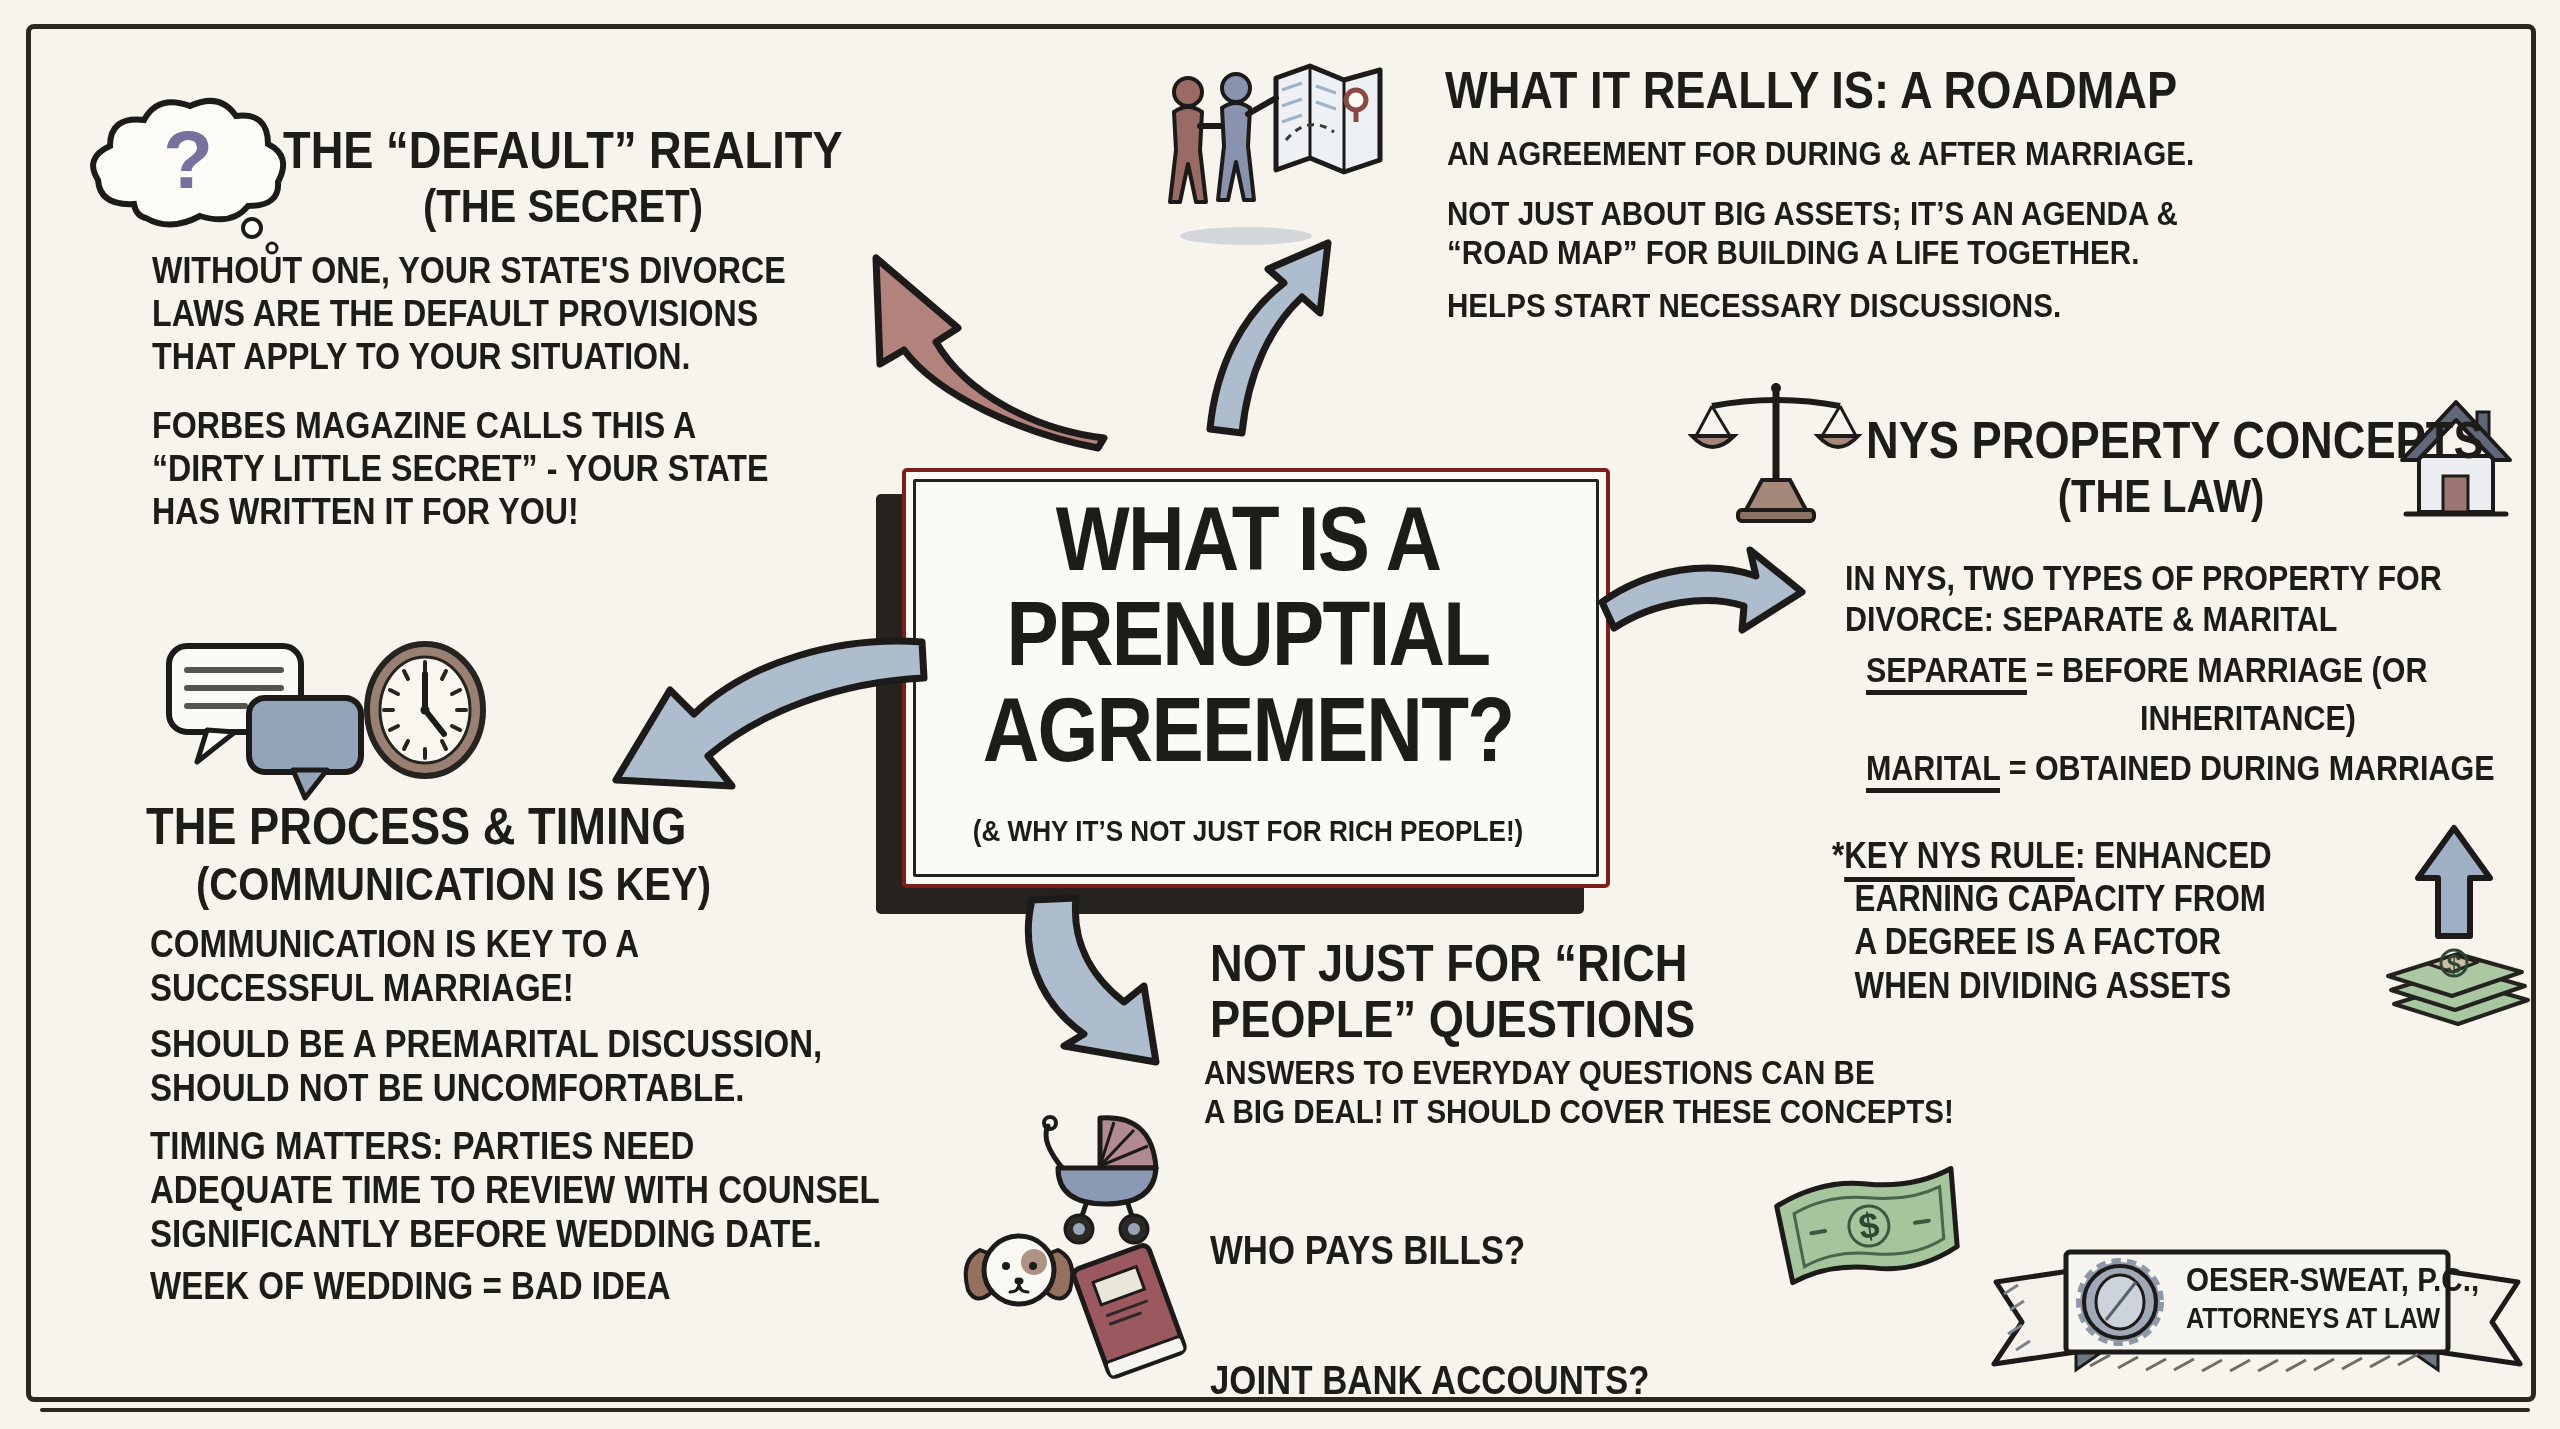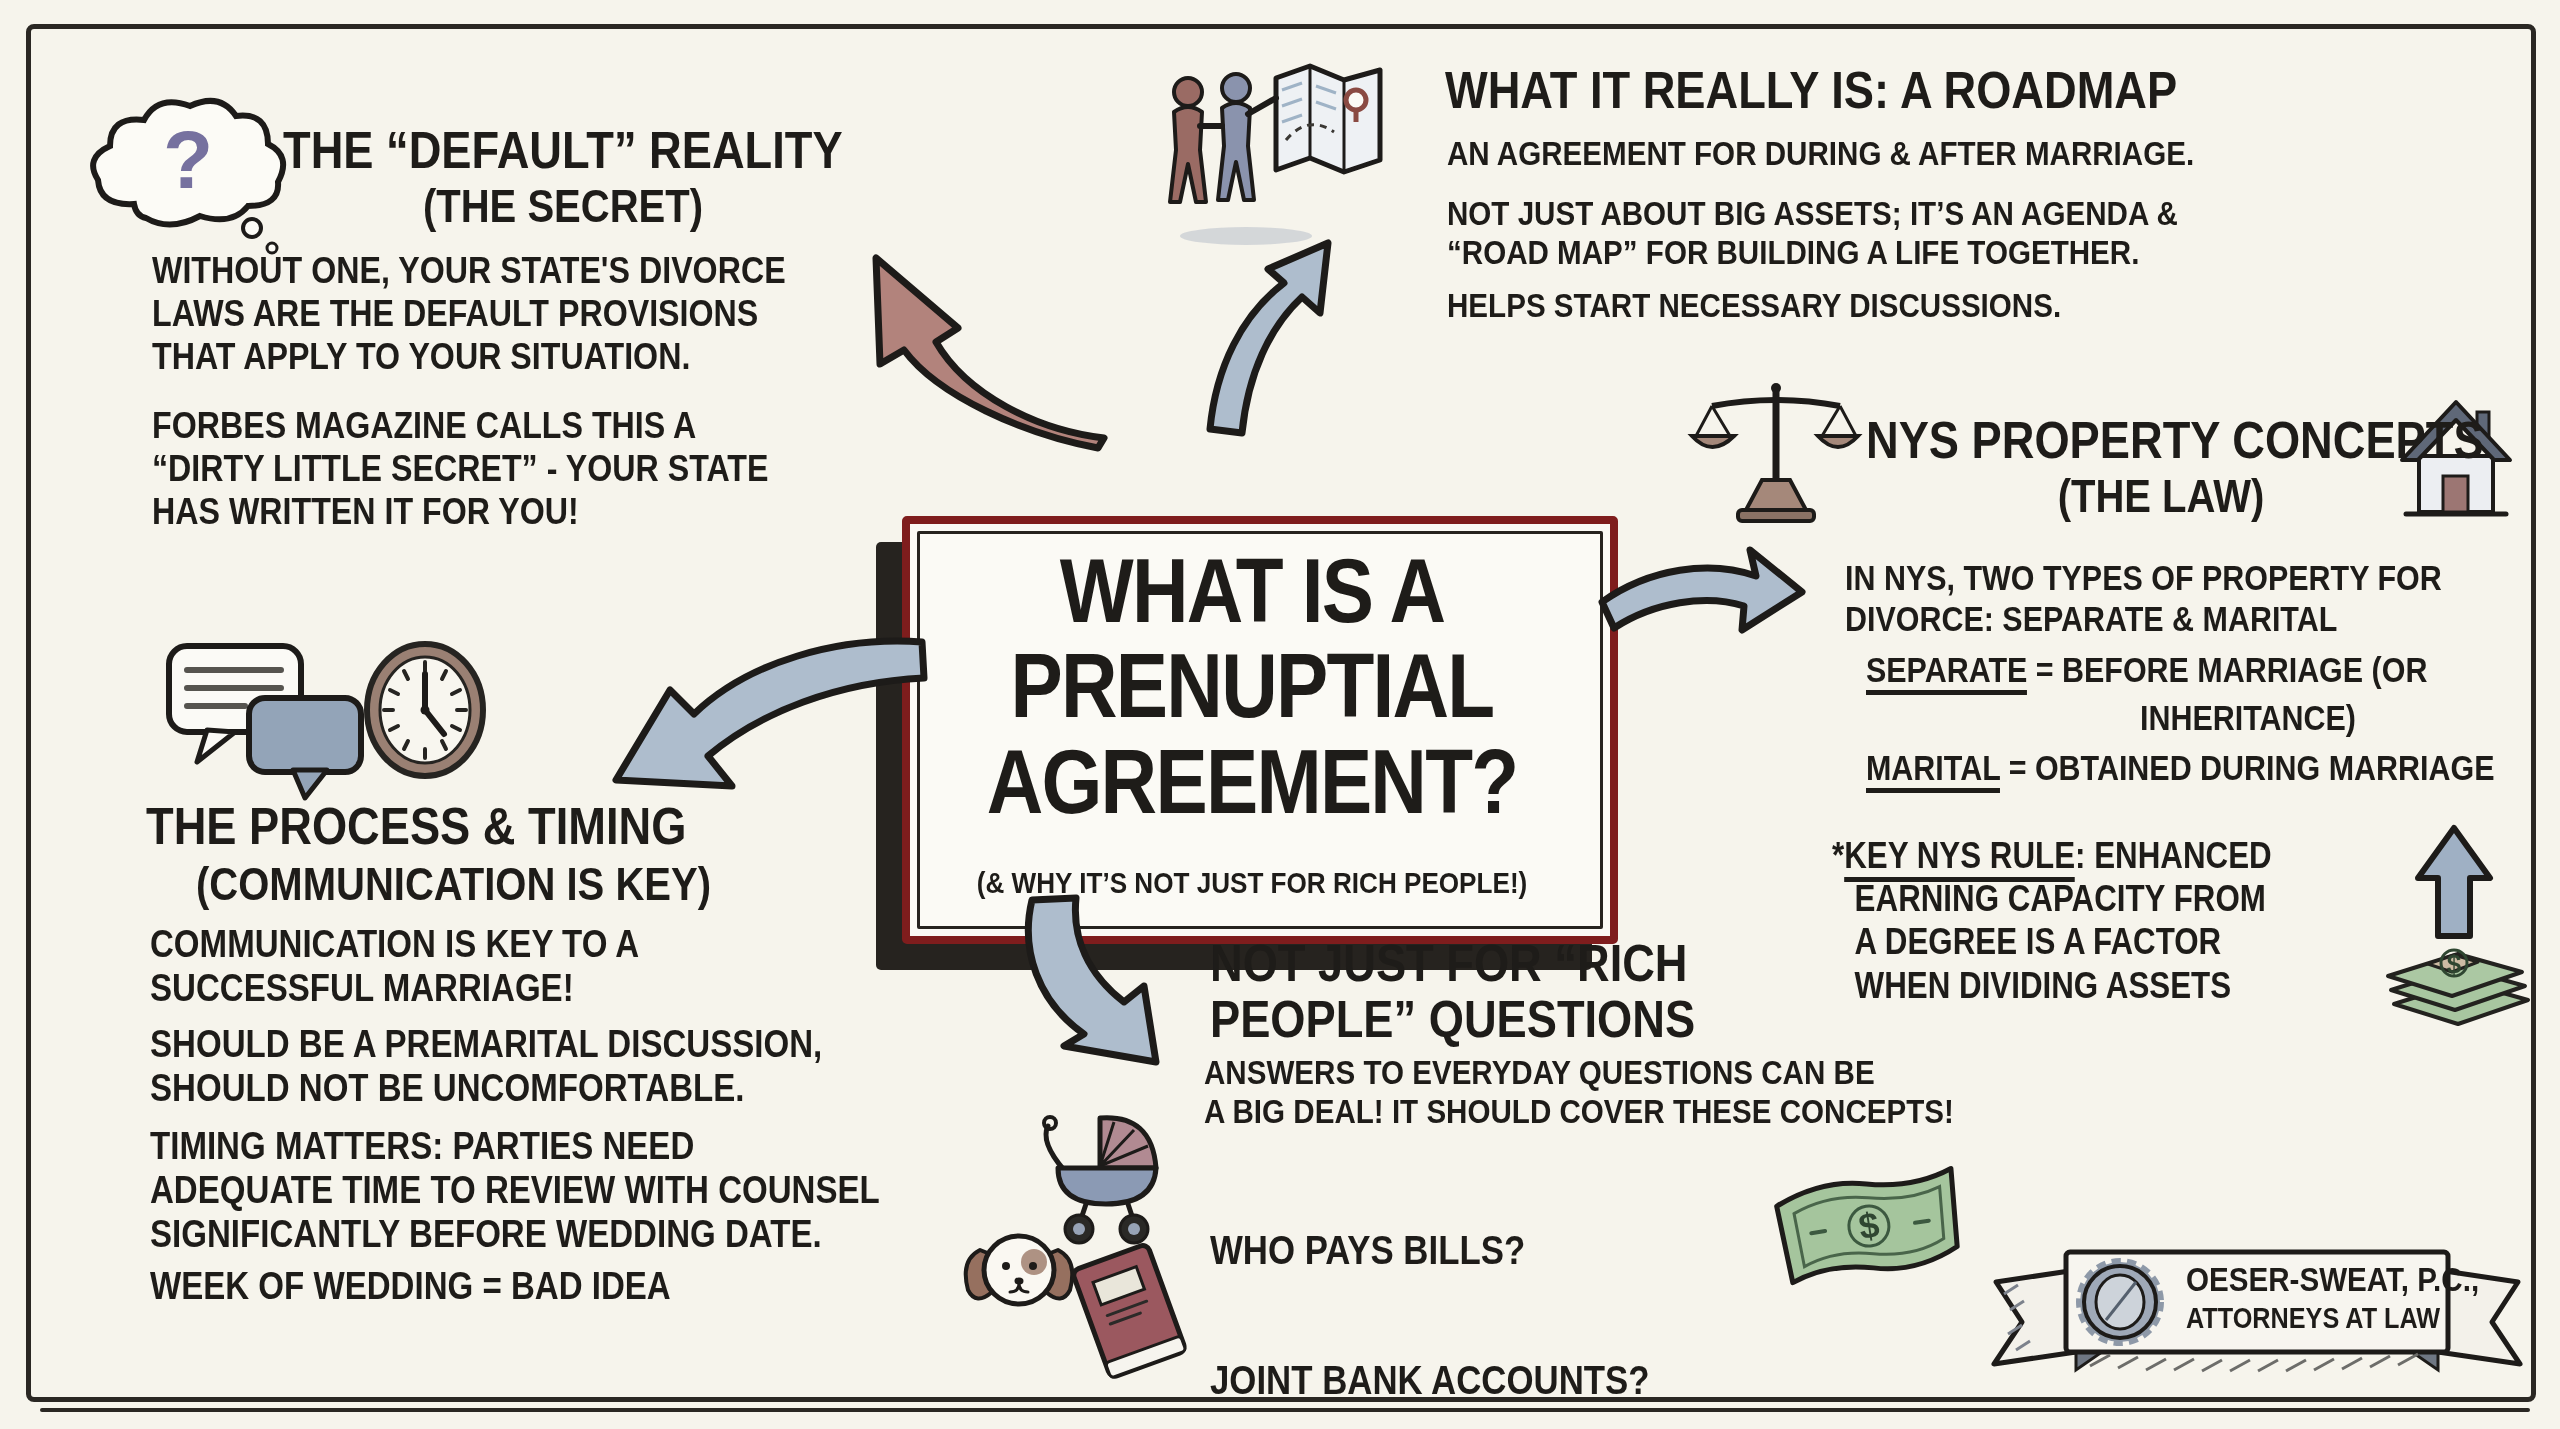--- a/index.html
+++ b/index.html
@@ -7,22 +7,22 @@
           font-family:"Liberation Sans","DejaVu Sans",sans-serif;color:#1e1c19;}
   .frame{position:absolute;left:26px;top:24px;width:2500px;height:1368px;
          border:5px solid #2a2723;border-radius:8px;}
   .frame-line2{position:absolute;left:40px;top:1408px;width:2490px;height:4px;background:#2a2723;border-radius:2px;}
   .txt{position:absolute;font-weight:700;white-space:pre;line-height:1.16;}
   .cond{transform:scaleX(.87);transform-origin:0 0;}
   .cond-c{transform:scaleX(.87);transform-origin:50% 0;}
   .ctr{text-align:center;}
   .ul{border-bottom:5px solid #1e1c19;padding-bottom:1px;}
   .cbox{position:absolute;left:902px;top:468px;width:700px;height:412px;background:#fbfaf5;
-        border:8px solid #7f1d1d;border-radius:5px;
-        box-shadow:-26px 26px 0 0 #26231f,-24px 24px 0 -4px #a2b0c2;margin-top:48px;}
+        border:4px solid #7f1d1d;border-radius:5px;
+        box-shadow:-26px 26px 0 0 #26231f,-24px 24px 0 -4px #a2b0c2;}
   .cbox::before{content:"";position:absolute;inset:7px;border:3px solid #26231f;border-radius:2px;}
   .cbox .title{position:absolute;left:0;top:20px;width:684px;font-size:90px;line-height:1.06;letter-spacing:-2px;}
   .cbox .subtitle{position:absolute;left:0;top:342px;width:684px;font-size:30px;}
   svg{position:absolute;overflow:visible;}
   .qlist div{white-space:pre;}
 </style>
 </head>
 <body>
 
 <div class="canvas">

